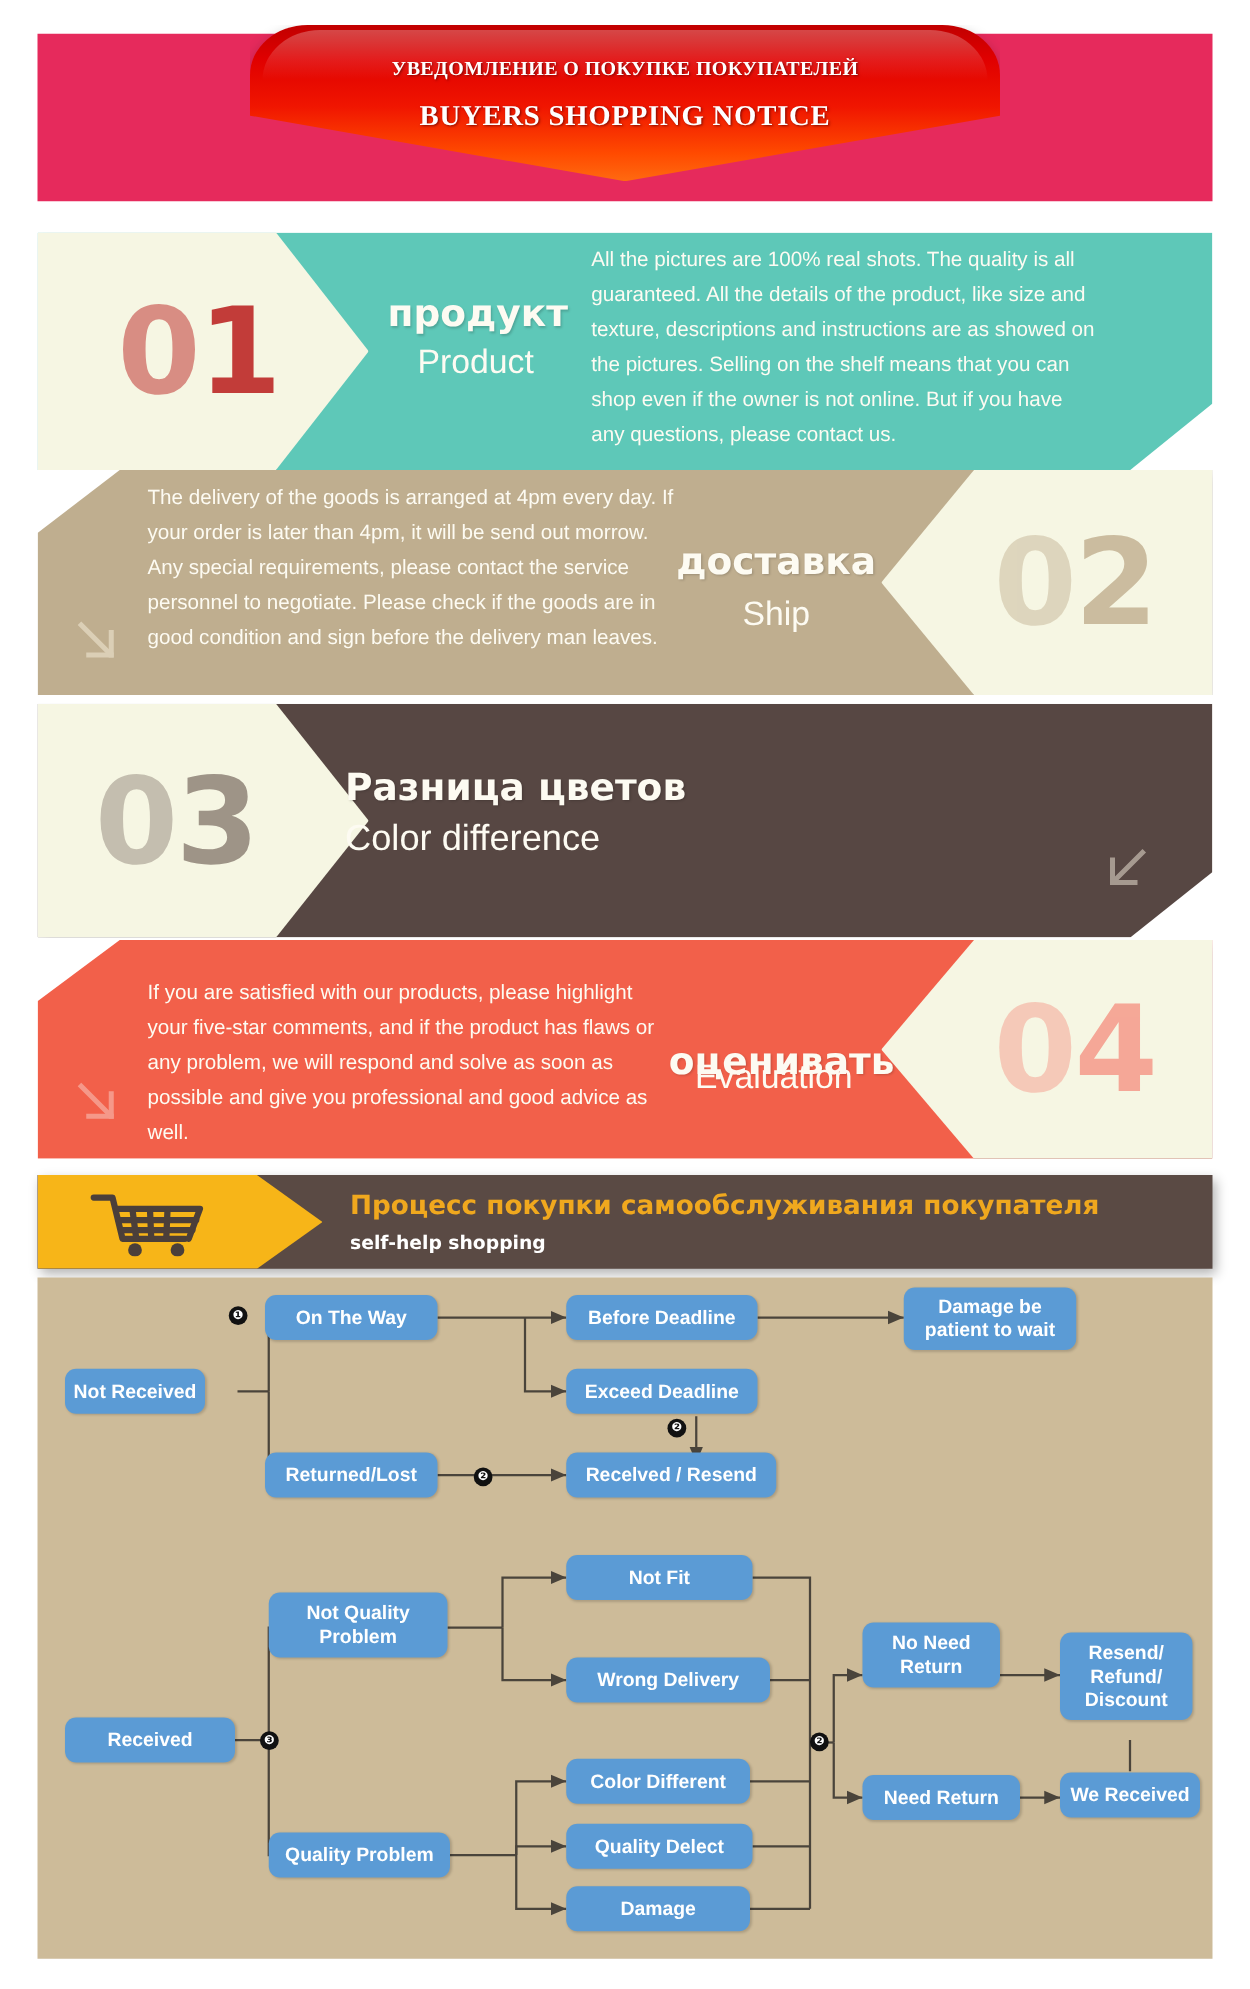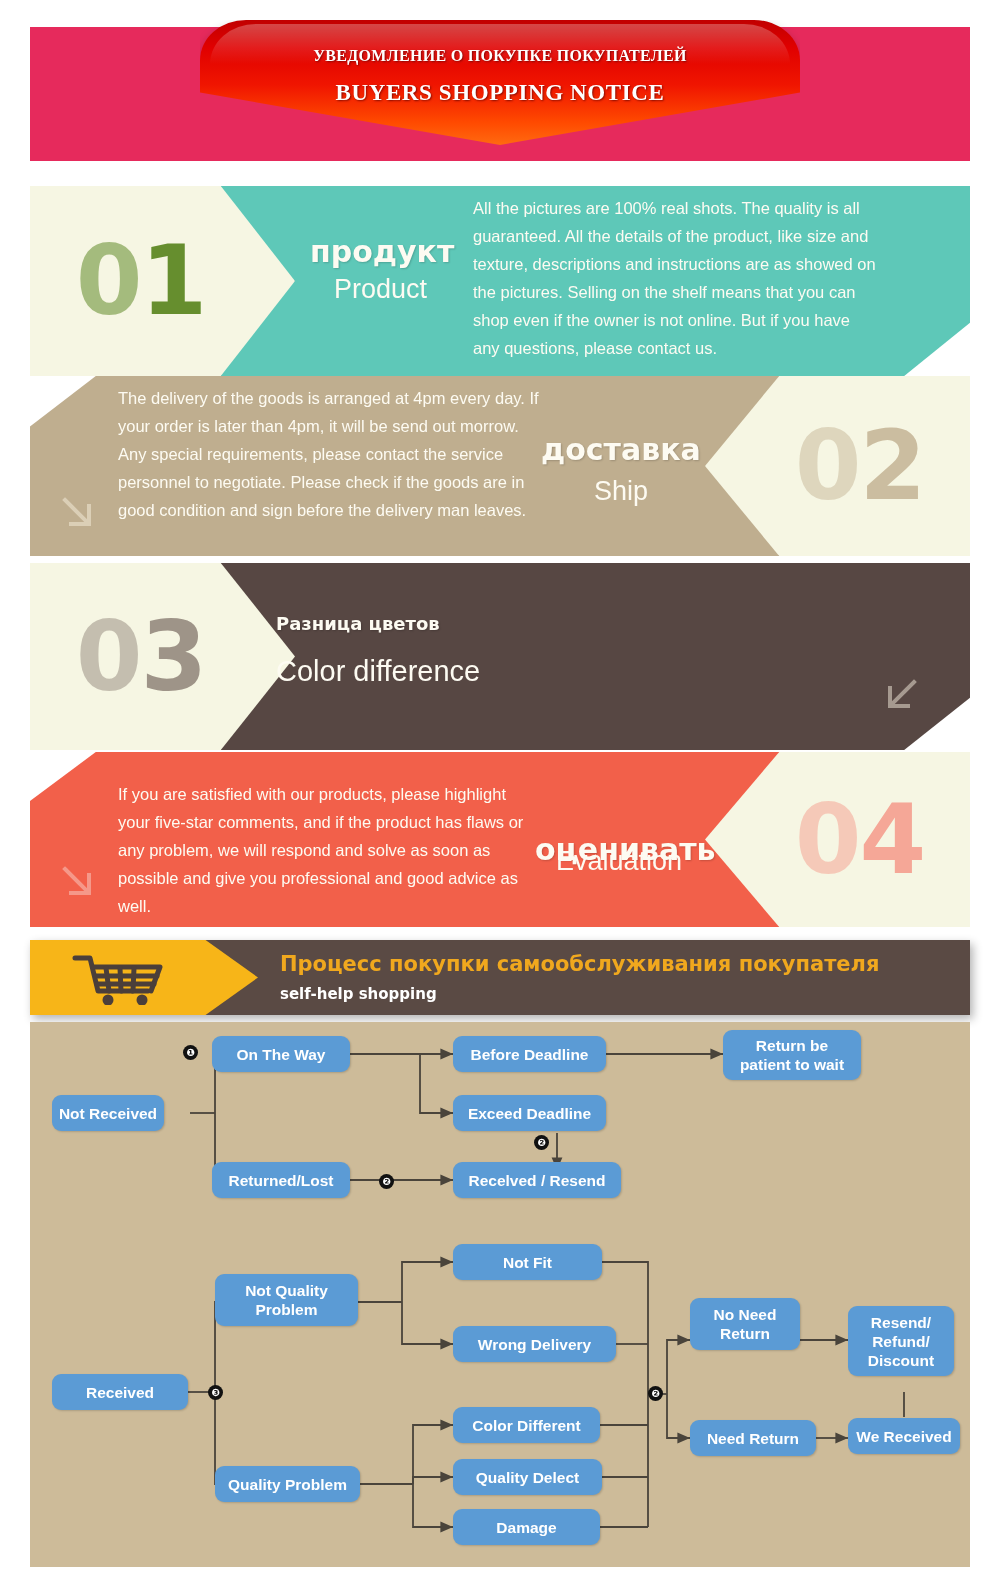--- a/index.html
+++ b/index.html
@@ -247,21 +247,21 @@
   <div class="ribbon">
     <div class="ribbon-body"></div>
     <div class="ribbon-glow"></div>
     <div class="ribbon-title">УВЕДОМЛЕНИЕ О ПОКУПКЕ ПОКУПАТЕЛЕЙ</div>
     <div class="ribbon-sub">BUYERS SHOPPING NOTICE</div>
   </div>
 
   <div class="section" style="top:186px;height:190px;">
     <div class="panel-main panel-right" style="background:#5ec8b8;"></div>
     <div class="num-plate left">
-      <div class="num-text" style="color:#4d7c0f;">
+      <div class="num-text" style="color:#b91c1c;margin-left:18px;">
         <span class="d1">0</span><span class="d2">1</span>
       </div>
     </div>
     <div class="head-ru" style="left:310px;top:48px;">продукт</div>
     <div class="head-en" style="left:334px;top:88px;">Product</div>
     <div class="body-text" style="left:473px;top:8px;width:405px;">All the pictures are 100% real shots. The quality is all guaranteed. All the details of the product, like size and texture, descriptions and instructions are as showed on the pictures. Selling on the shelf means that you can shop even if the owner is not online. But if you have any questions, please contact us.</div>
     <div class="corner-arrow" style="left:890px;top:305px;">
       <svg viewBox="0 0 34 34">
           <g stroke="#ffffff" stroke-width="4" fill="none" stroke-linecap="square">
             <line x1="30" y1="4" x2="7" y2="27"></line>
@@ -293,21 +293,21 @@
     </div>
   </div>
 
   <div class="section" style="top:563px;height:187px;">
     <div class="panel-main panel-right" style="background:#574743;"></div>
     <div class="num-plate left">
       <div class="num-text" style="color:#8f8378;">
         <span class="d1">0</span><span class="d2">3</span>
       </div>
     </div>
-    <div class="head-ru" style="left:276px;top:50px;font-size:18px;text-align:right;">Разница цветов</div>
+    <div class="head-ru" style="left:276px;top:50px;font-size:30px;text-align:right;">Разница цветов</div>
     <div class="head-en" style="left:276px;top:92px;font-size:29px;">Color difference</div>
     <div class="corner-arrow" style="left:884px;top:115px;">
       <svg viewBox="0 0 34 34">
           <g stroke="#e8ded0" stroke-width="4" fill="none" stroke-linecap="square">
             <line x1="30" y1="4" x2="7" y2="27"></line>
             <line x1="6" y1="10" x2="6" y2="28"></line>
             <line x1="6" y1="28" x2="24" y2="28"></line>
           </g>
         </svg>
     </div>
@@ -410,21 +410,21 @@
         <path d="M874,370 V395"></path>
       </g>
     </svg>
 
     <div class="node" style="left:22px;top:73px;width:112px;height:36px;">Not   Received</div>
     <div class="node" style="left:182px;top:14px;width:138px;height:36px;">On The Way</div>
     <div class="node" style="left:182px;top:140px;width:138px;height:36px;">Returned/Lost</div>
     <div class="node" style="left:423px;top:14px;width:153px;height:36px;">Before Deadline</div>
     <div class="node" style="left:423px;top:73px;width:153px;height:36px;">Exceed Deadline</div>
     <div class="node" style="left:423px;top:140px;width:168px;height:36px;">Recelved / Resend</div>
-    <div class="node" style="left:693px;top:8px;width:138px;height:50px;">Return be
+    <div class="node" style="left:693px;top:8px;width:138px;height:50px;">Damage be
 patient to wait</div>
 
     <div class="node" style="left:22px;top:352px;width:136px;height:36px;">Received</div>
     <div class="node" style="left:185px;top:252px;width:143px;height:52px;">Not    Quality
 Problem</div>
     <div class="node" style="left:185px;top:444px;width:145px;height:36px;">Quality Problem</div>
     <div class="node" style="left:423px;top:222px;width:149px;height:36px;">Not Fit</div>
     <div class="node" style="left:423px;top:304px;width:163px;height:36px;">Wrong Delivery</div>
     <div class="node" style="left:423px;top:385px;width:147px;height:36px;">Color Different</div>
     <div class="node" style="left:423px;top:437px;width:149px;height:36px;">Quality Delect</div>

